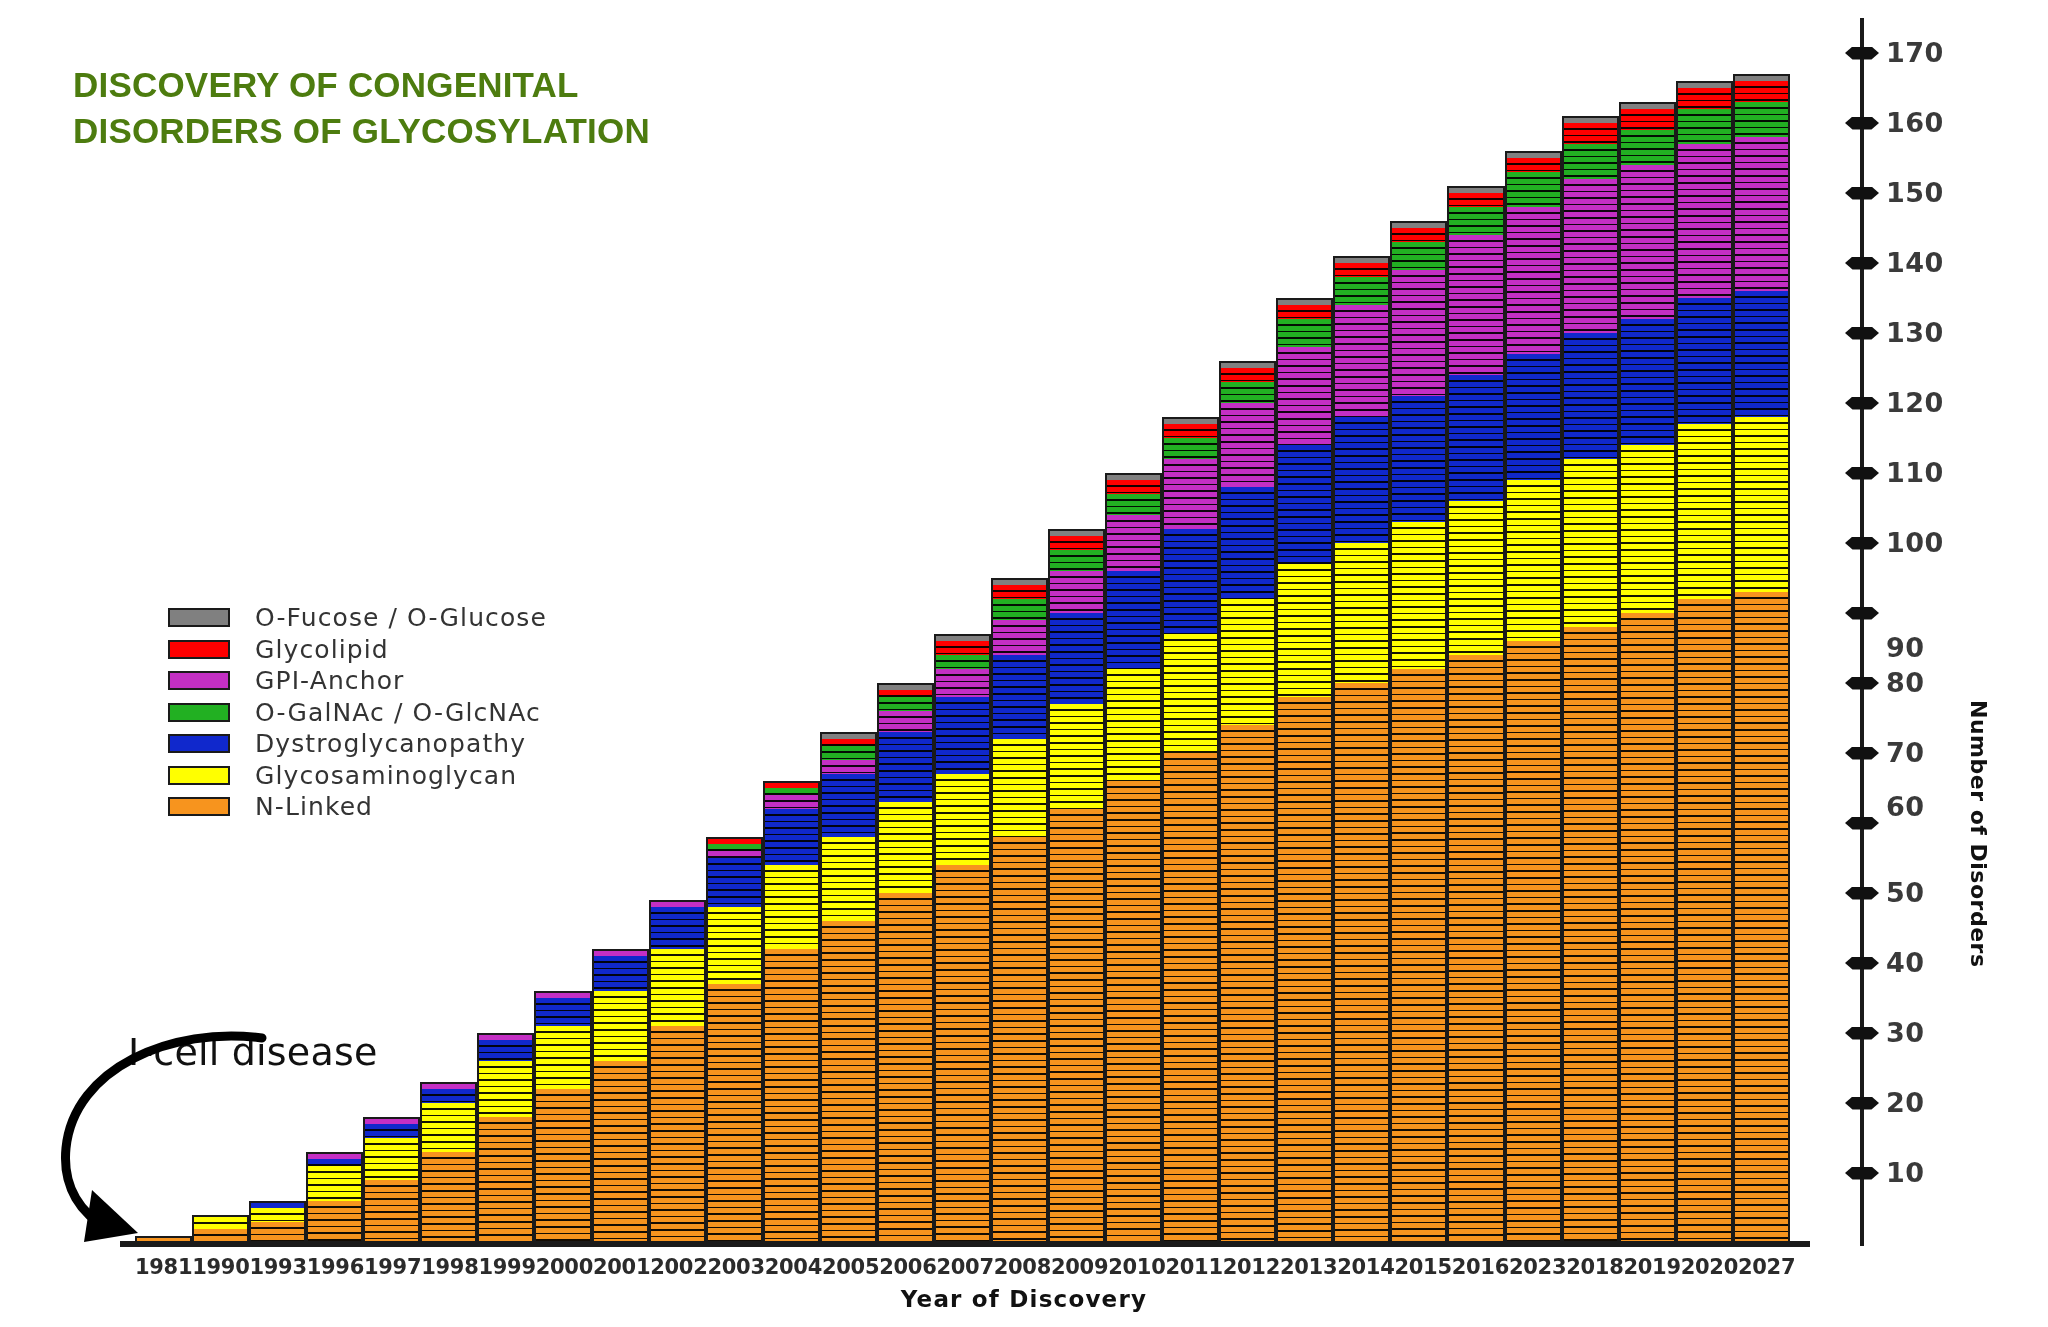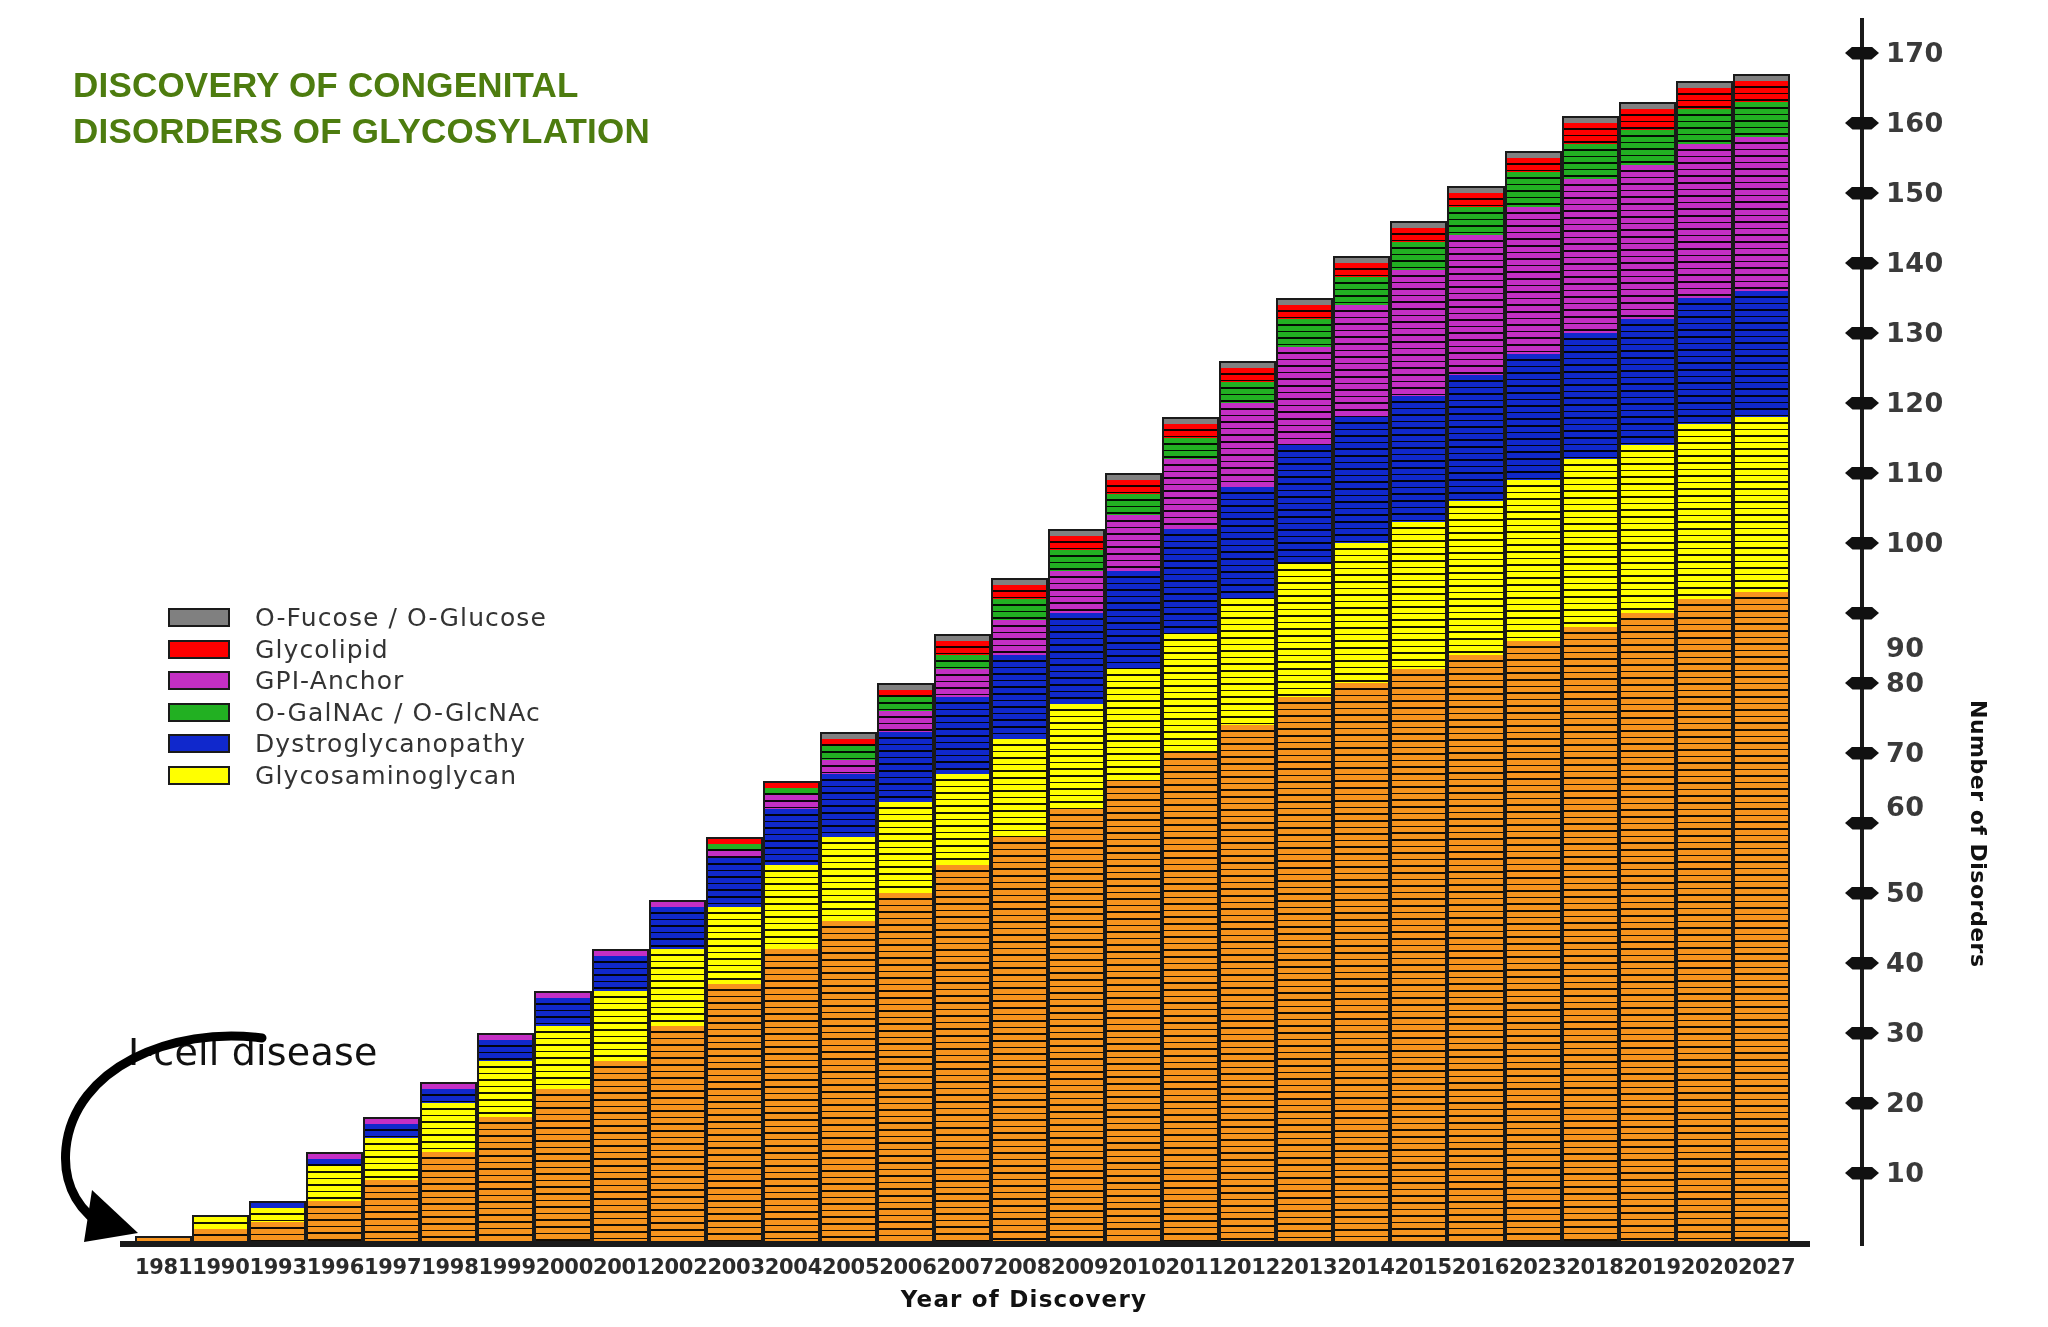--- a/index.html
+++ b/index.html
@@ -126,20 +126,24 @@
         <div class="lg-swatch" style="background: rgb(34, 176, 34);"></div>
         <div class="lg-label">O-GalNAc / O-GlcNAc</div>
       </div>
       <div class="lg-row">
         <div class="lg-swatch" style="background: rgb(16, 40, 204);"></div>
         <div class="lg-label">Dystroglycanopathy</div>
       </div>
       <div class="lg-row">
         <div class="lg-swatch" style="background: rgb(255, 255, 0);"></div>
         <div class="lg-label">Glycosaminoglycan</div>
+      </div>
+      <div class="lg-row">
+        <div class="lg-swatch" style="background: rgb(247, 148, 30);"></div>
+        <div class="lg-label">N-Linked</div>
       </div>
     </div>
 
   <div id="plot">
     <div id="bars">
         <div class="bar">
           <div class="seg top" title="1981 · N-Linked · 1" style="height: 7px; background-color: rgb(247, 148, 30); background-image: repeating-linear-gradient(rgba(0, 0, 0, 0) 0px, rgba(0, 0, 0, 0) 5px, rgba(0, 0, 0, 0.92) 5px, rgba(0, 0, 0, 0.92) 6.6px);"></div>
         </div>
         <div class="bar">
           <div class="seg top" title="1990 · Glycosaminoglycan · 2" style="height: 14px; background-color: rgb(255, 255, 0); background-image: repeating-linear-gradient(rgba(0, 0, 0, 0) 0px, rgba(0, 0, 0, 0) 5px, rgba(0, 0, 0, 0.92) 5px, rgba(0, 0, 0, 0.92) 6.6px);"></div>

